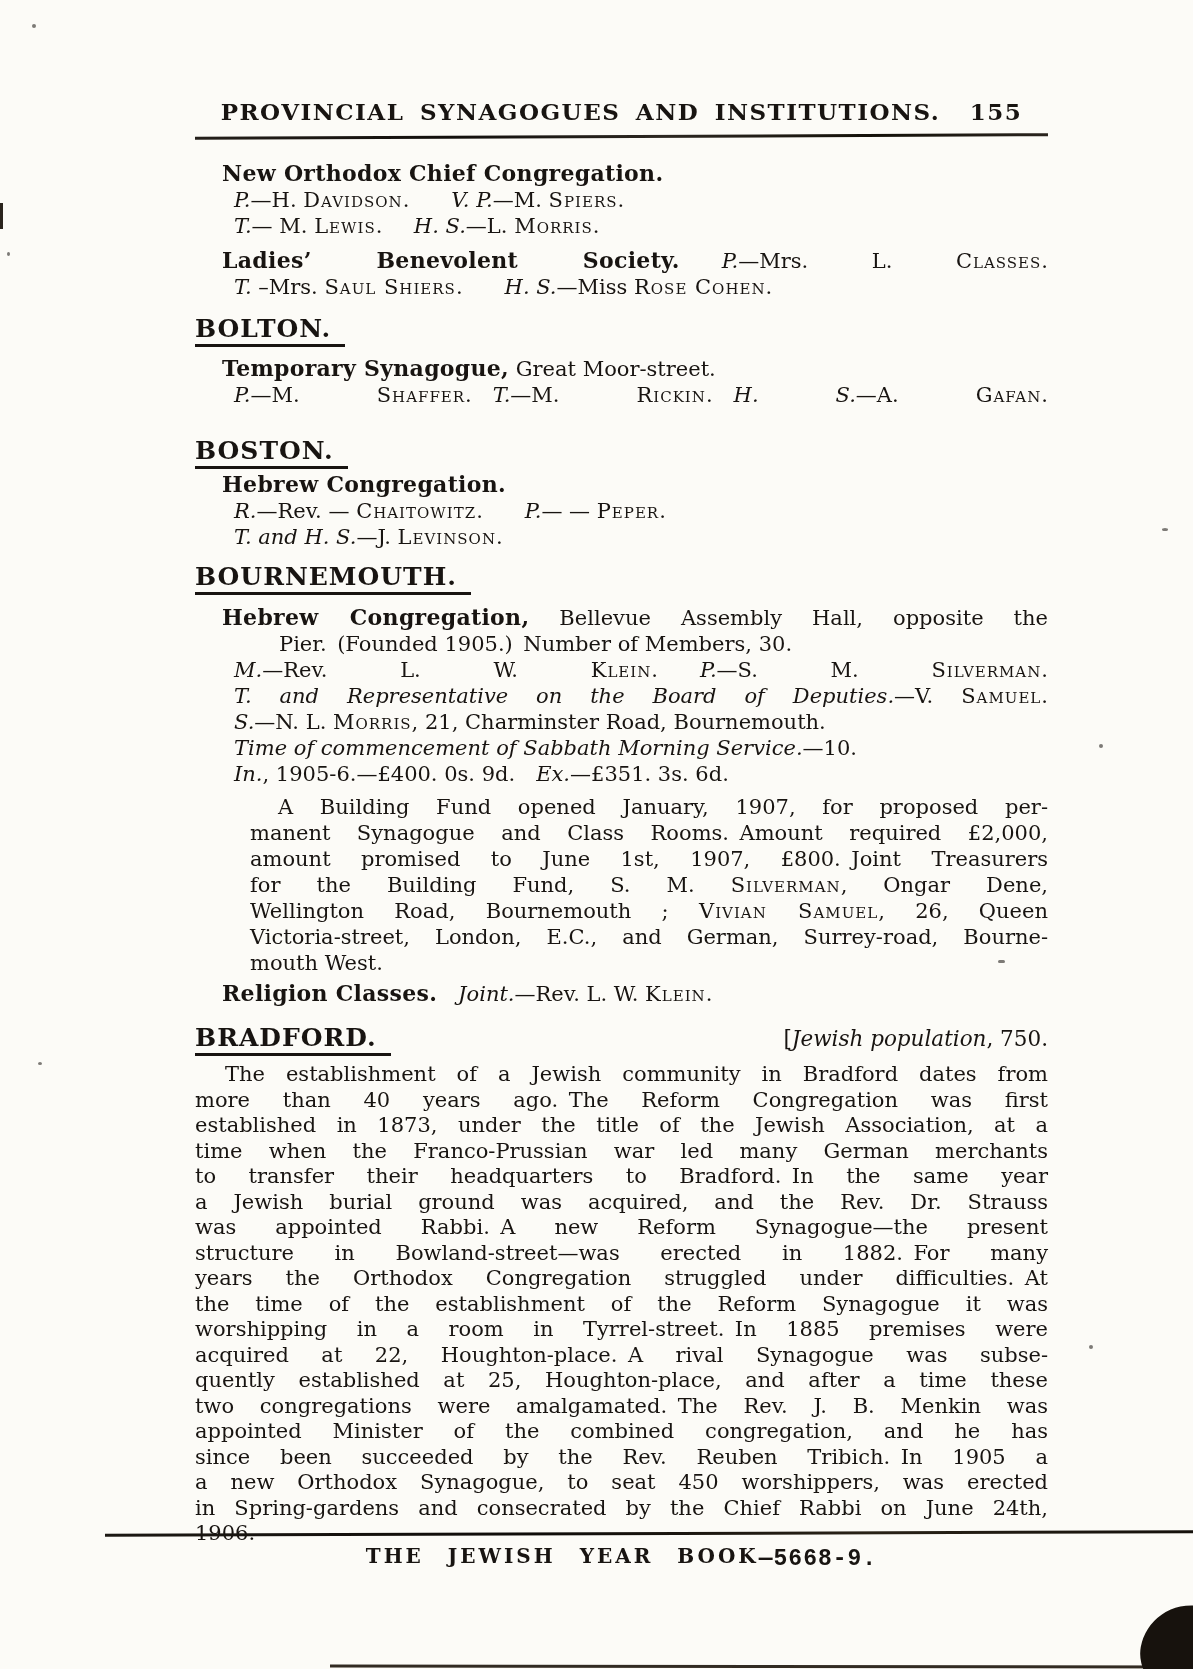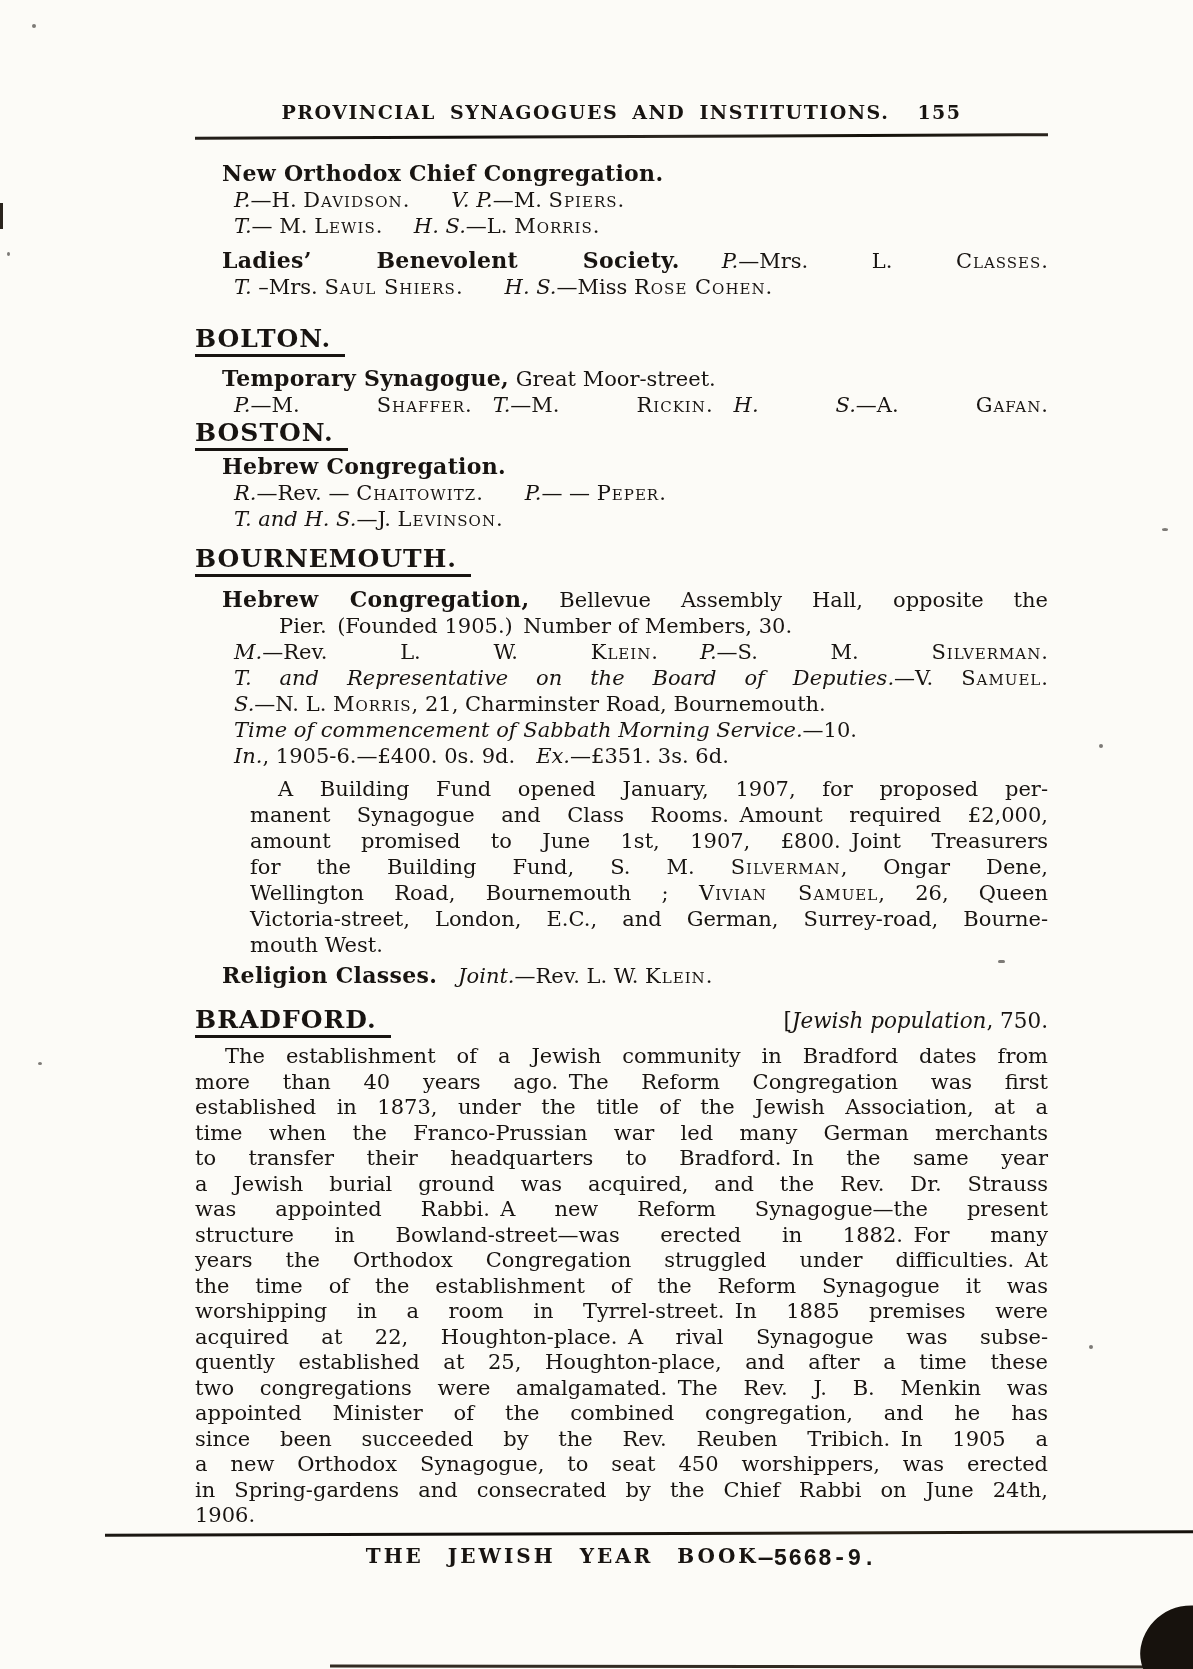--- a/index.html
+++ b/index.html
@@ -1,20 +1,20 @@
 <!DOCTYPE html>
 <html><head>
 <meta charset="utf-8">
 <style>
   html,body{margin:0;padding:0;background:#e9e7e2;}
   .page{position:relative;width:1193px;height:1669px;margin:0 auto;background:#fcfbf7;
         font-family:"DejaVu Serif","Liberation Serif",serif;color:#181411;overflow:hidden;}
   .content{position:absolute;left:195px;top:97px;width:853px;}
 
-  .title-row{text-align:center;font-size:19px;line-height:30px;font-weight:bold;
+  .title-row{text-align:center;font-size:23px;line-height:30px;font-weight:bold;
              letter-spacing:1.5px;word-spacing:6px;white-space:nowrap;}
   .title-row .pgnum{margin-left:14px;}
   .head-rule{height:3px;margin-top:8px;transform:rotate(-0.25deg);
              background:linear-gradient(90deg,#241f1a,#120f0c 30%,#2c2721 55%,#141109 80%,#2a241e);}
 
   .line{font-size:21px;line-height:26px;}
   .entry{margin-left:27px;}
   .entry b.hb{font-size:22px;letter-spacing:.3px;}
   .officer{margin-left:39px;}
   .cont{margin-left:84px;}
@@ -57,26 +57,26 @@
       <span>PROVINCIAL SYNAGOGUES AND INSTITUTIONS.</span>
       <span class="pgnum">155</span>
     </div>
     <div class="head-rule"></div>
     <div id="blocks">
         <div class="line entry" style="margin-top: 22px;"><b class="hb">New Orthodox Chief Congregation.</b></div>
         <div class="line officer"><i class="ab">P.</i>—H. <span class="sc">Davidson</span>.  <i class="ab">V. P.</i>—M. <span class="sc">Spiers</span>.</div>
         <div class="line officer"><i class="ab">T.</i>— M. <span class="sc">Lewis</span>.  <i class="ab">H. S.</i>—L. <span class="sc">Morris</span>.</div>
         <div class="line entry jf" style="margin-top: 8px;"><b class="hb">Ladies’ Benevolent Society.</b>  <i class="ab">P.</i>—Mrs. L. <span class="sc">Classes</span>.</div>
         <div class="line officer"><i class="ab">T.</i> –Mrs. <span class="sc">Saul Shiers</span>.  <i class="ab">H. S.</i>—Miss <span class="sc">Rose Cohen</span>.</div>
-        <div class="city" style="margin-top: 24px; text-align: right;">
+        <div class="city" style="margin-top: 14px; text-align: right;">
           <span class="cname">BOLTON.</span>
         </div>
         <div class="line entry" style="margin-top: 8px;"><b class="hb">Temporary Synagogue,</b> Great Moor-street.</div>
         <div class="line officer jf"><i class="ab">P.</i>—M. <span class="sc">Shaffer</span>. <i class="ab">T.</i>—M. <span class="sc">Rickin</span>. <i class="ab">H. S.</i>—A. <span class="sc">Gafan</span>.</div>
-        <div class="city" style="margin-top: 0;">
+        <div class="city" style="margin-top: 28px;">
           <span class="cname">BOSTON.</span>
         </div>
         <div class="line entry" style="margin-top: 2px;"><b class="hb">Hebrew Congregation.</b></div>
         <div class="line officer"><i class="ab">R.</i>—Rev. — <span class="sc">Chaitowitz</span>.  <i class="ab">P.</i>— — <span class="sc">Peper</span>.</div>
         <div class="line officer"><i class="ab">T. and H. S.</i>—J. <span class="sc">Levinson</span>.</div>
         <div class="city" style="margin-top: 12px;">
           <span class="cname">BOURNEMOUTH.</span>
         </div>
         <div class="line entry jf" style="margin-top: 9px;"><b class="hb">Hebrew Congregation,</b> Bellevue Assembly Hall, opposite the</div>
         <div class="line cont">Pier. (Founded 1905.) Number of Members, 30.</div>

